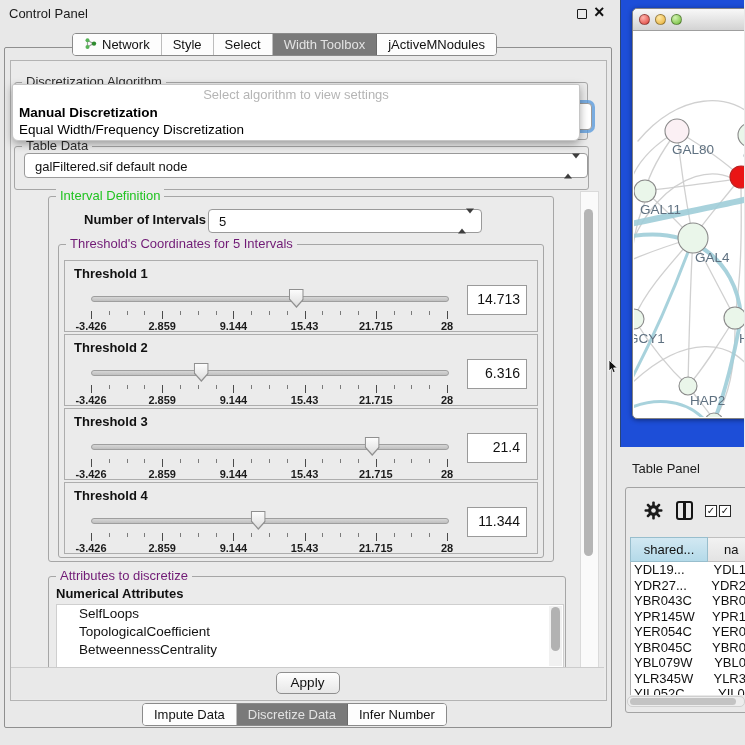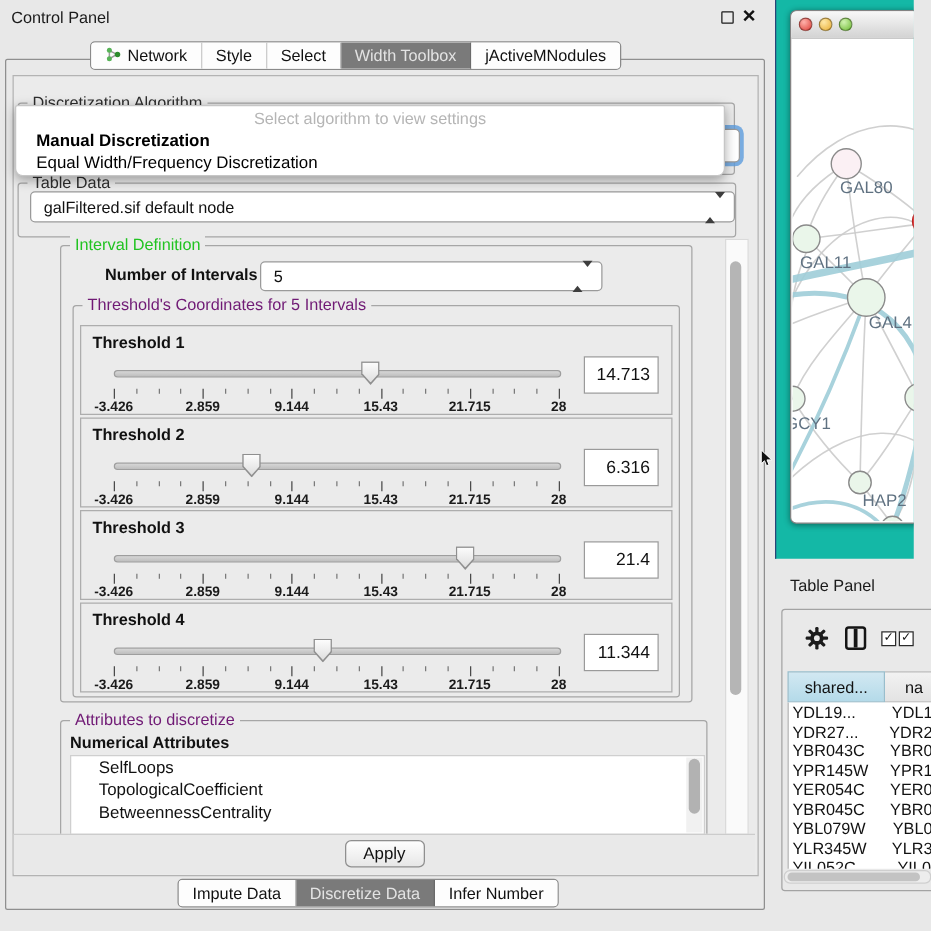--- a/index.html
+++ b/index.html
@@ -29,21 +29,21 @@
   .combo{position:absolute;background:#fff;border:1px solid #9a9a9a;border-radius:4px}
   .combo .val{position:absolute;left:10px;top:50%;transform:translateY(-50%);font-size:13px}
   .spinner{position:absolute;right:7px;top:50%;transform:translateY(-50%)}
   .spin-up{width:0;height:0;border-left:4px solid transparent;border-right:4px solid transparent;border-bottom:5px solid #3d3d3d;margin-bottom:3px}
   .spin-down{width:0;height:0;border-left:4px solid transparent;border-right:4px solid transparent;border-top:5px solid #3d3d3d}
 
   
   .focus-combo{left:24px;top:103px;width:566px;height:25px;box-shadow:0 0 0 3px rgba(92,156,221,.8);z-index:1}
   .popup{position:absolute;left:12px;top:84px;width:566px;height:55px;background:#fff;border:1px solid #c6c6c6;border-radius:2px 2px 6px 6px;box-shadow:0 3px 9px rgba(0,0,0,.35);z-index:8}
   .popup-placeholder{height:17px;padding-top:2px;text-align:center;color:#b5b5b5;font-size:13px}
-  .popup-opt{height:17px;line-height:17px;padding-left:16px;font-size:13.5px;color:#000}
+  .popup-opt{height:17px;line-height:17px;padding-left:6px;font-size:13.5px;color:#000}
   .popup-opt.selected{font-weight:bold}
 
   
   .v-scroll{position:absolute;left:580px;top:191px;width:17px;height:475px;background:#fafafa;border:1px solid #dadada;z-index:2}
   .v-thumb{position:absolute;left:3px;top:17px;width:9px;height:347px;background:#b5b5b5;border-radius:6px}
 
   
   .tpanel{position:absolute;left:64px;width:472px;height:70px;border:1px solid #adadad;background:#ebebeb}
   .tlabel{position:absolute;left:9px;top:5px;font-weight:bold;font-size:13px}
   .slider-zone{position:absolute;left:26px;top:26px;width:356px;height:42px}
@@ -64,21 +64,21 @@
   .attr-item{height:18px;line-height:18px;padding-left:22px;font-size:13.5px}
   .list-scroll{position:absolute;right:1px;top:1px;width:13px;height:60px;background:#f1f1f1}
   .list-thumb{position:absolute;left:2px;top:1px;width:9px;height:44px;background:#b2b2b2;border-radius:5px}
 
   .apply-strip{position:absolute;left:11px;top:667px;width:593px;height:31px;background:#e9e9e9;border-top:1px solid #cccccc;z-index:3}
   .apply-btn{position:absolute;left:50%;top:4px;transform:translateX(-50%);width:62px;height:20px;
              background:linear-gradient(#fefefe,#e7e7e7);border:1px solid #8f8f8f;border-radius:5px;
              text-align:center;line-height:19px;font-size:13.5px}
 
   
-  .net-frame{position:absolute;left:620px;top:0;width:111px;height:447px;background:#14b8a6;border-left:1px solid #2a4577;overflow:hidden;box-sizing:border-box}
+  .net-frame{position:absolute;left:620px;top:0;width:124px;height:447px;background:#1d4ed8;border-left:1px solid #2a4577;overflow:hidden;box-sizing:border-box}
   .mac-window{position:absolute;left:11px;top:8px;width:150px;height:409px;background:#fff;border:1px solid #838383;border-radius:5px;box-shadow:0 1px 5px rgba(0,0,0,.45)}
   .mac-titlebar{position:absolute;left:0;top:0;right:0;height:21px;background:linear-gradient(#f8f8f8,#d3d3d3);border-bottom:1px solid #9f9f9f;border-radius:5px 5px 0 0}
   .light{position:absolute;top:5px;width:11px;height:11px;border-radius:50%;border:1px solid rgba(0,0,0,.35);box-sizing:border-box}
   .light.red{left:6px;background:radial-gradient(circle at 35% 30%,#ffb3ac,#dd3f38)}
   .light.yellow{left:22px;background:radial-gradient(circle at 35% 30%,#ffe9a8,#e8ae33)}
   .light.green{left:38px;background:radial-gradient(circle at 35% 30%,#d2f3b2,#6dbb33)}
   .net-canvas{position:absolute;left:1px;top:22px;width:148px;height:386px;overflow:hidden}
 
   
   .tp-title{position:absolute;left:632px;top:461px;font-size:13px;color:#1a1a1a}

